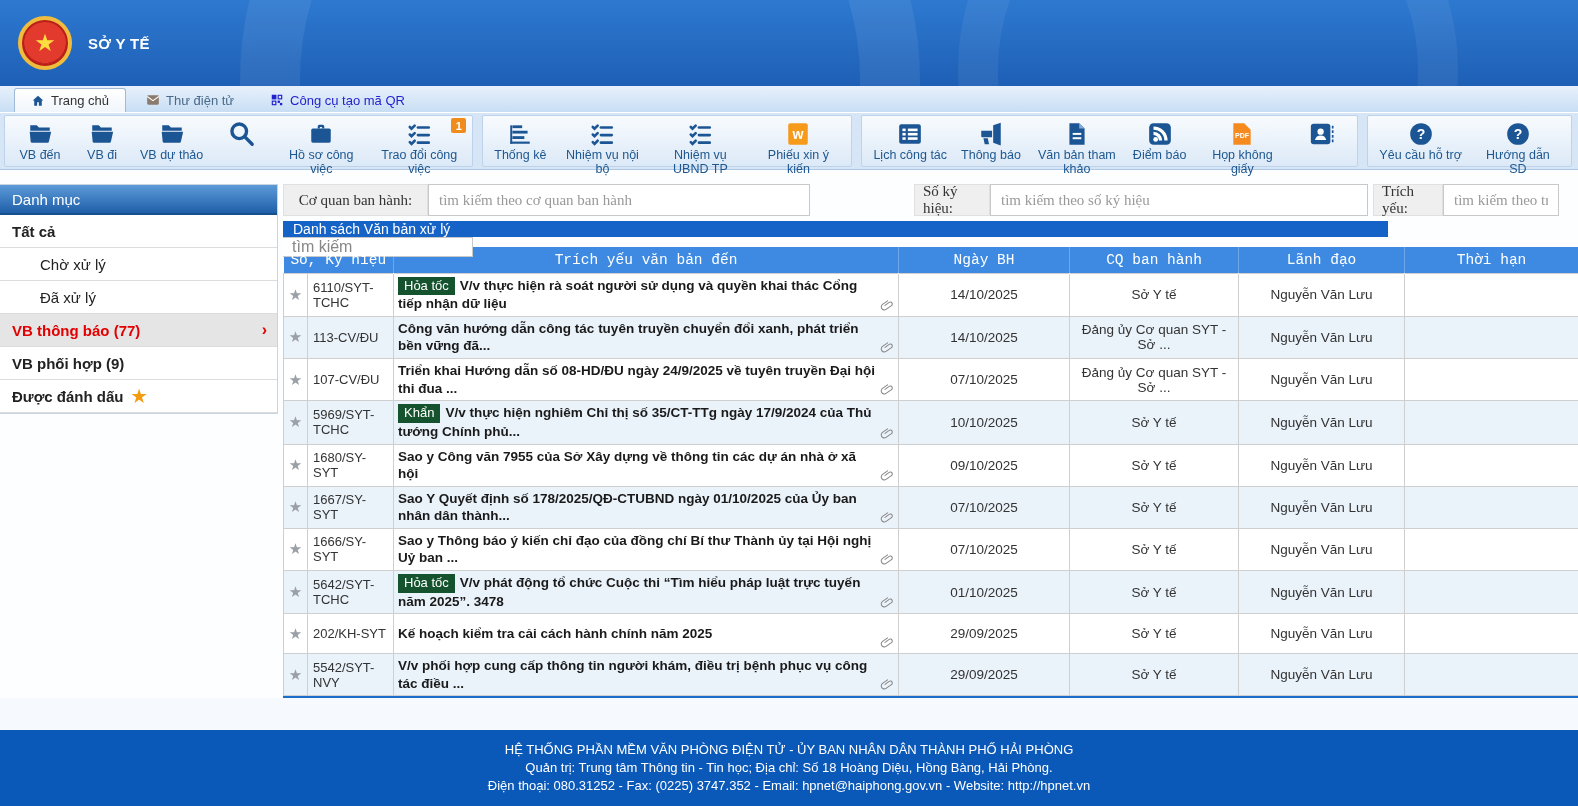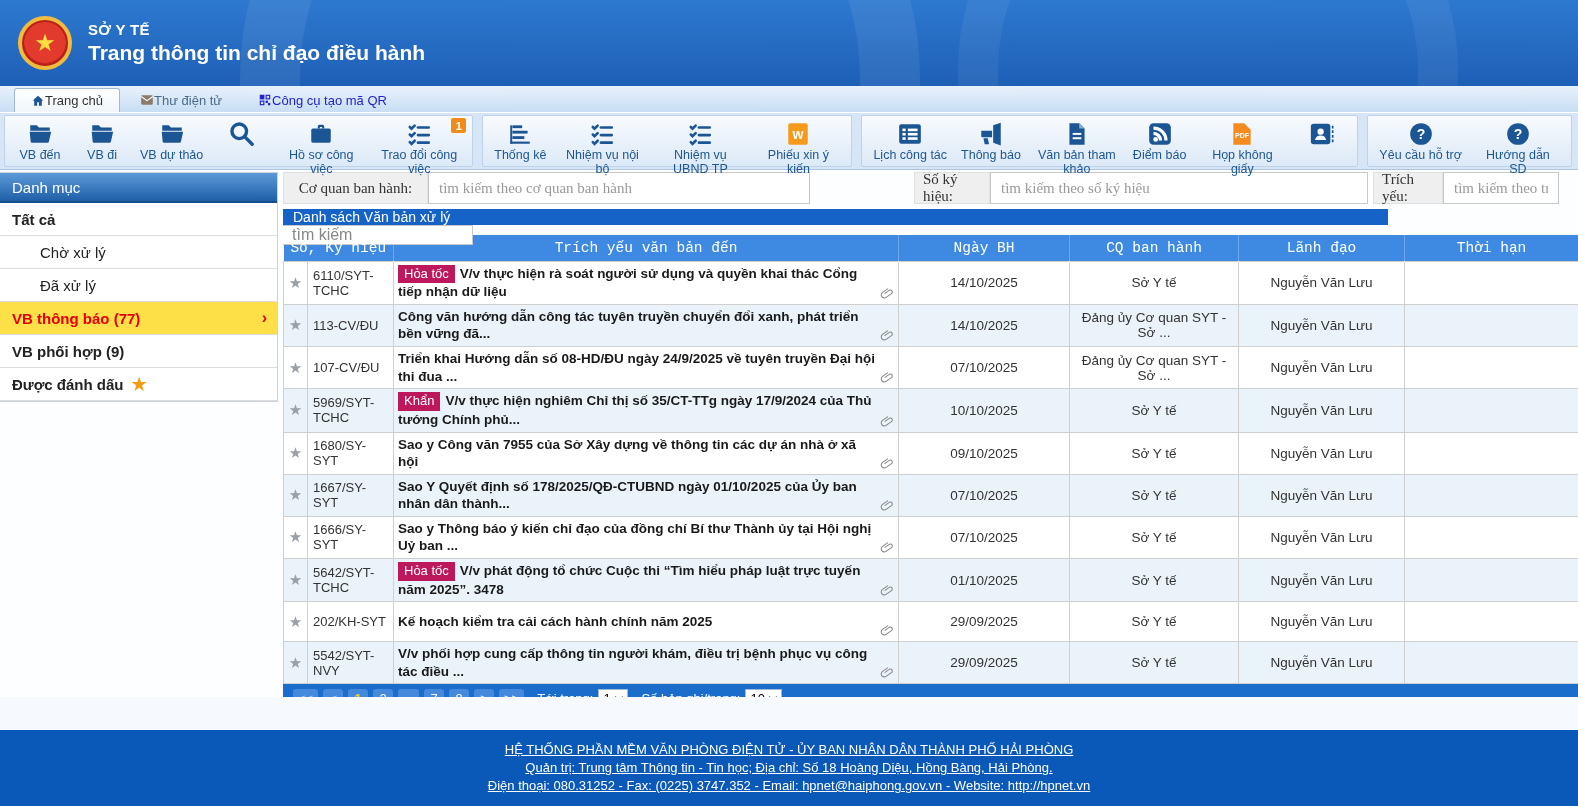--- a/index.html
+++ b/index.html
@@ -10,49 +10,49 @@
   .app-header { position:relative; height:86px; background:linear-gradient(180deg,#2E79D0,#1E5FB6); overflow:hidden; display:flex; align-items:center; padding-left:18px; flex:0 0 auto;}
   .app-header::before { content:""; position:absolute; left:240px; top:-260px; width:560px; height:560px; border-radius:50%; border:60px solid rgba(255,255,255,.07); }
   .app-header::after { content:""; position:absolute; right:120px; top:-180px; width:420px; height:420px; border-radius:50%; border:40px solid rgba(255,255,255,.06); }
   .emblem { width:54px; height:54px; border-radius:50%; background:radial-gradient(circle at 50% 48%, #E23A2D 62%, #C3271F 63%); border:4px solid #F0BC3E; display:flex; align-items:center; justify-content:center; color:#FFDE3F; font-size:24px; z-index:2; box-shadow:0 0 0 2px #B82018 inset; }
   .hdr-titles { margin-left:16px; z-index:2; color:#fff; }
   .hdr-org { font-size:15px; font-weight:bold; letter-spacing:.3px; }
   .hdr-site { font-size:21px; font-weight:bold; margin-top:3px; }
 
   
   .tab-bar { height:26px; background:linear-gradient(180deg,#E8F1FB,#C8DEF4); display:flex; align-items:flex-end; padding-left:14px; gap:4px; flex:0 0 auto; }
-  .tab { display:flex; align-items:center; gap:0; height:24px; padding:0 16px; font-size:13px; color:#4A6A8A; cursor:pointer; }
+  .tab { display:flex; align-items:center; gap:6px; height:24px; padding:0 16px; font-size:13px; color:#4A6A8A; cursor:pointer; }
   .tab .t-ic { width:14px; height:14px; display:inline-flex; }
   .tab.active { background:linear-gradient(180deg,#FFFFFF,#F0F6FC); border:1px solid #9FB9D6; border-bottom:none; border-radius:3px 3px 0 0; color:#333; }
   .tab.qr { color:#2323CE; }
   .tab svg { width:100%; height:100%; }
 
   
   .toolbar { height:58px; background:#D7E6F6; border-top:1px solid #FFFFFF; border-bottom:1px solid #AFC8E2; display:flex; align-items:stretch; padding:2px 4px; gap:9px; flex:0 0 auto; }
   .tb-group { display:flex; align-items:stretch; background:linear-gradient(180deg,#F8FBFE,#DCE9F7); border:1px solid #BED3EA; border-radius:2px; padding:2px 4px; }
   .tb-item { position:relative; min-width:62px; padding:2px 7px 0; display:flex; flex-direction:column; align-items:center; justify-content:flex-start; cursor:pointer; }
   .tb-ic { width:27px; height:27px; display:flex; align-items:center; justify-content:center; flex:0 0 auto; }
   .tb-ic svg { width:26px; height:26px; }
   .tb-ic.big svg { width:33px; height:33px; }
   .tb-lbl { font-size:12.5px; color:#1D578F; text-align:center; line-height:1.15; margin-top:1px; max-width:84px; }
   .tb-badge { position:absolute; top:0px; right:2px; min-width:15px; height:15px; background:#F08C1B; color:#fff; font-size:11px; font-weight:bold; display:flex; align-items:center; justify-content:center; border-radius:2px; padding:0 2px; }
 
   
-  .main { flex:1 1 auto; display:flex; align-items:flex-start; padding-top:2px; background:
+  .main { flex:1 1 auto; display:flex; align-items:flex-start; padding-top:14px; background:
       radial-gradient(circle at 60px 740px, rgba(30,95,180,.08) 0, rgba(30,95,180,.08) 120px, transparent 121px),
       radial-gradient(circle at 190px 820px, rgba(30,95,180,.06) 0, rgba(30,95,180,.06) 170px, transparent 171px),
       #FDFEFF; overflow:hidden; }
 
   
   .sidebar { width:278px; flex:0 0 auto; background:#fff; border:1px solid #C9D4DF; border-left:none; }
   .sb-header { height:30px; background:linear-gradient(180deg,#5C9AD8,#1F5FA8); color:#fff; font-size:15px; display:flex; align-items:center; padding-left:12px; border-bottom:2px solid #174E8C; }
   .sb-item { display:flex; align-items:center; height:33px; padding:0 10px 0 12px; font-size:15px; color:#222; border-bottom:1px solid #DCDCDC; cursor:pointer; background:#fff; }
   .sb-item.bold { font-weight:bold; }
   .sb-item.indent { padding-left:40px; }
-  .sb-item.red { color:#E20000; background:#fde047;align-items:center; }
+  .sb-item.red { color:#E20000; background:#e5e5e5;align-items:center; }
   .sb-item .sb-arrow { margin-left:auto; color:#E20000; font-weight:bold; font-size:16px; }
   .sb-item .sb-star { margin-left:8px; color:#F39C12; font-size:17px; }
 
   
   .content { width:1295px; flex:0 0 auto; margin-left:5px; }
 
   .search-row { display:flex; height:32px; margin-bottom:5px; }
   .s-label { background:#EFEFEF; border:1px solid #E0E0E0; font-family:"Liberation Serif", serif; font-size:15px; color:#333; display:flex; align-items:center; justify-content:center; padding:0 8px; }
   .s-input { border:1px solid #C8C8C8; background:#fff; font-family:"Liberation Serif", serif; font-size:15px; color:#333; padding:0 10px; outline:none; }
   .s-input::placeholder { color:#999; }
@@ -68,45 +68,44 @@
   
   table.doc-table { width:1295px; border-collapse:collapse; table-layout:fixed; background:#fff; }
   .doc-table th { background:#3E8AE2; color:#fff; font-weight:normal; font-size:14.5px; height:26px; border-right:1px solid rgba(255,255,255,.25);font-family:Liberation Mono, monospace; }
   .doc-table td { border:1px solid #CFCFCF; font-size:13.5px; color:#333; vertical-align:middle; padding:3px 4px; height:40px; }
   .doc-table tr.alt td { background:#EAF2FA; }
   .col-star{width:24px;} .col-code{width:86px;} .col-title{width:505px;} .col-date{width:171px;} .col-agency{width:169px;} .col-leader{width:166px;} .col-dl{width:174px;}
   td.c-star { text-align:center; color:#9AA0A6; font-size:15px; cursor:pointer; }
   td.c-code { font-size:13px; padding-left:5px; word-wrap:break-word; }
   td.c-title { position:relative; font-weight:bold; color:#1A1A1A; line-height:1.3; padding-right:22px; cursor:pointer; }
   td.c-date, td.c-agency, td.c-leader { text-align:center; }
-  .urg-badge { display:inline-block; background:#be185d; color:#fff; font-weight:normal; font-size:13px; padding:1px 6px; margin-right:5px; }
+  .urg-badge { display:inline-block; background:#14532d; color:#fff; font-weight:normal; font-size:13px; padding:1px 6px; margin-right:5px; }
   .clip { position:absolute; right:4px; bottom:3px; width:14px; height:14px; }
   .clip svg { width:14px; height:14px; transform:rotate(10deg); }
 
   
   .pagination { width:1295px; height:29px; background:#1B6DCB; display:flex; align-items:center; gap:5px; padding-left:10px; color:#fff; font-size:13px; }
   .pg-btn { min-width:20px; height:20px; padding:0 5px; background:#4489DC; border-radius:3px; color:#fff; display:flex; align-items:center; justify-content:center; font-size:13px; cursor:pointer; }
   .pg-btn.dim { color:#A9C9EE; }
   .pg-btn.current { color:#F5D23C; font-weight:bold; }
   .pg-lbl { margin-left:8px; }
   .pagination select { height:20px; font-size:13px; border:1px solid #9FB9D6; background:#fff; }
 
   
-  .app-footer { flex:0 0 auto; background:#0A58B8; color:#fff; text-align:center; padding:9px 0 10px;text-decoration:underline; }
+  .app-footer { flex:0 0 auto; background:#0A58B8; color:#fff; text-align:center; padding:9px 0 10px; }
   .app-footer .f-line { font-size:13px; margin:3px 0; }
   .spacer { height:34px; }
 </style>
 </head>
 <body>
 
 <header class="app-header">
   <div class="emblem">★</div>
   <div class="hdr-titles">
     <div class="hdr-org">SỞ Y TẾ</div>
-    <div class="hdr-site">Trang thông tin chỉ đạo điều hành</div>
   </div>
 </header>
 
 <nav class="tab-bar" id="tab-bar">
     <div class="tab active">
       <span class="t-ic">
         <svg viewBox="0 0 24 24" fill="#1C5594">
           <path d="M12 3l9 8h-2.5v9h-5v-6h-3v6h-5v-9H3z"></path>
         </svg>
       </span>

